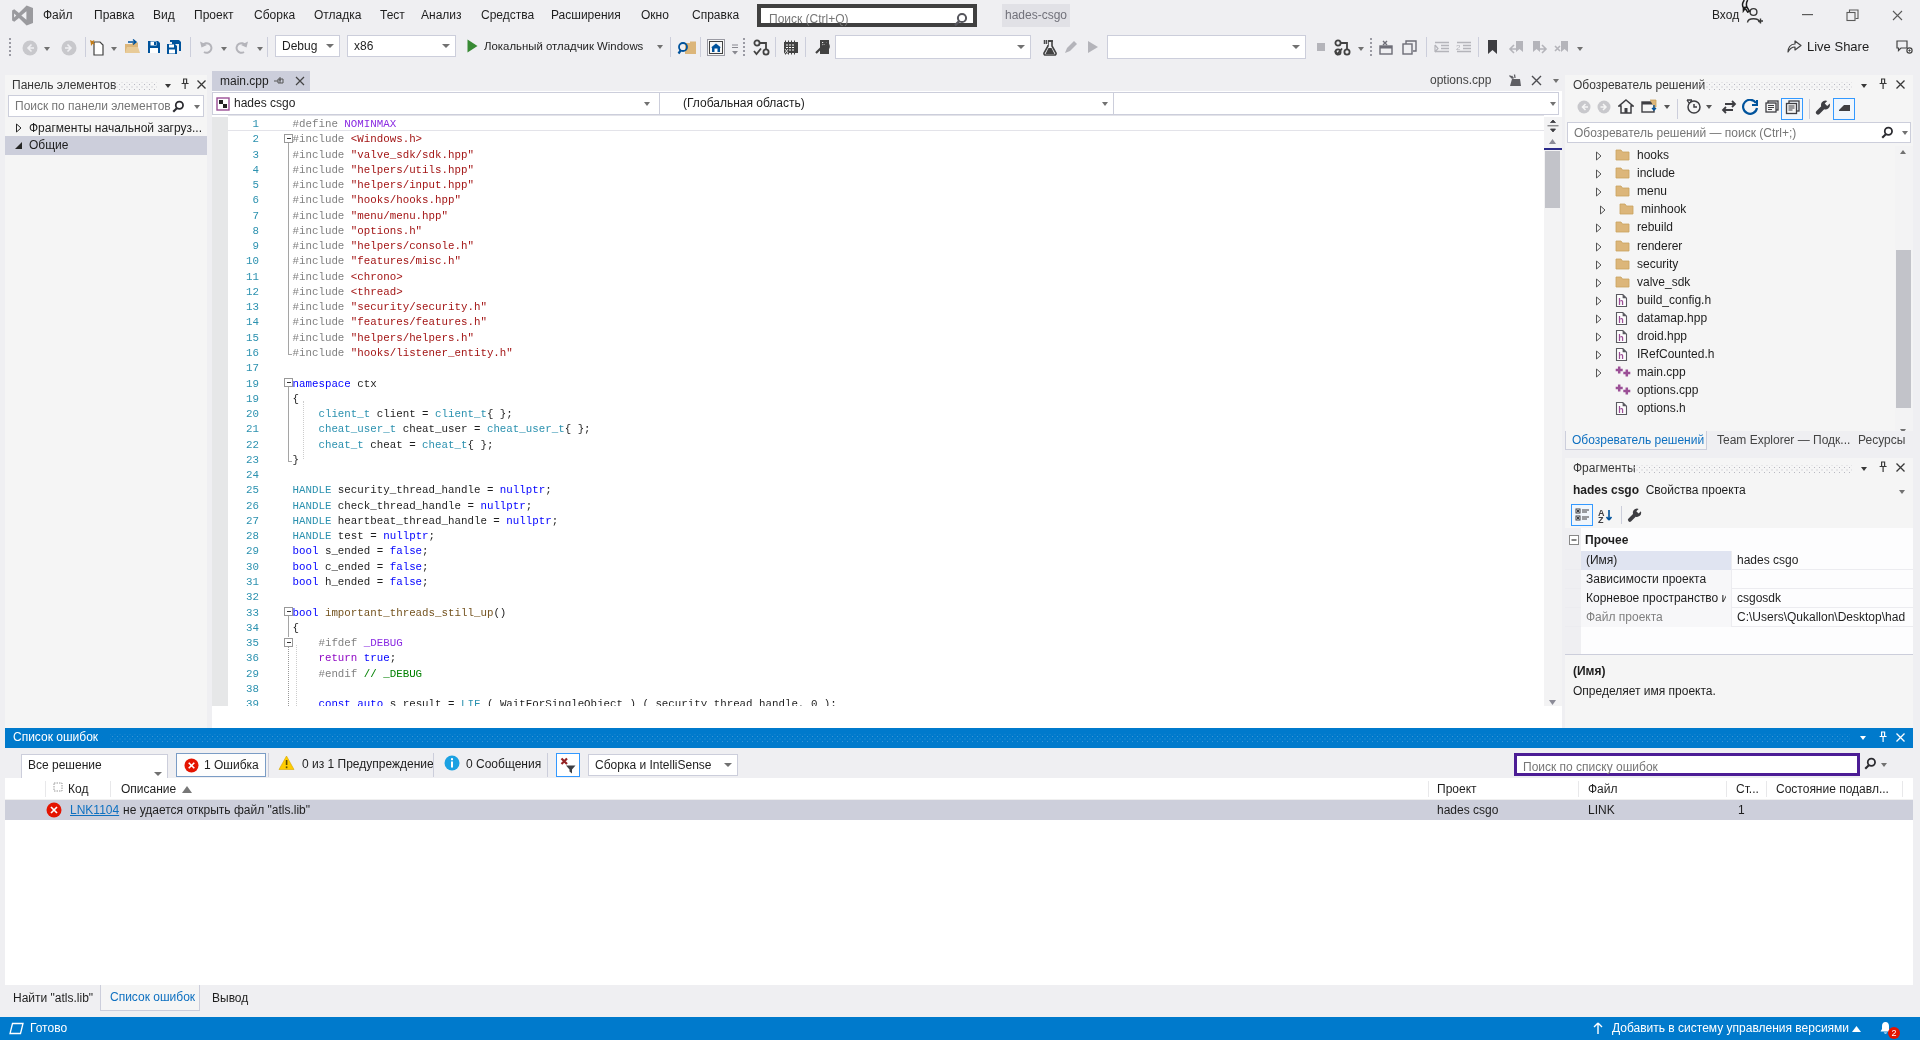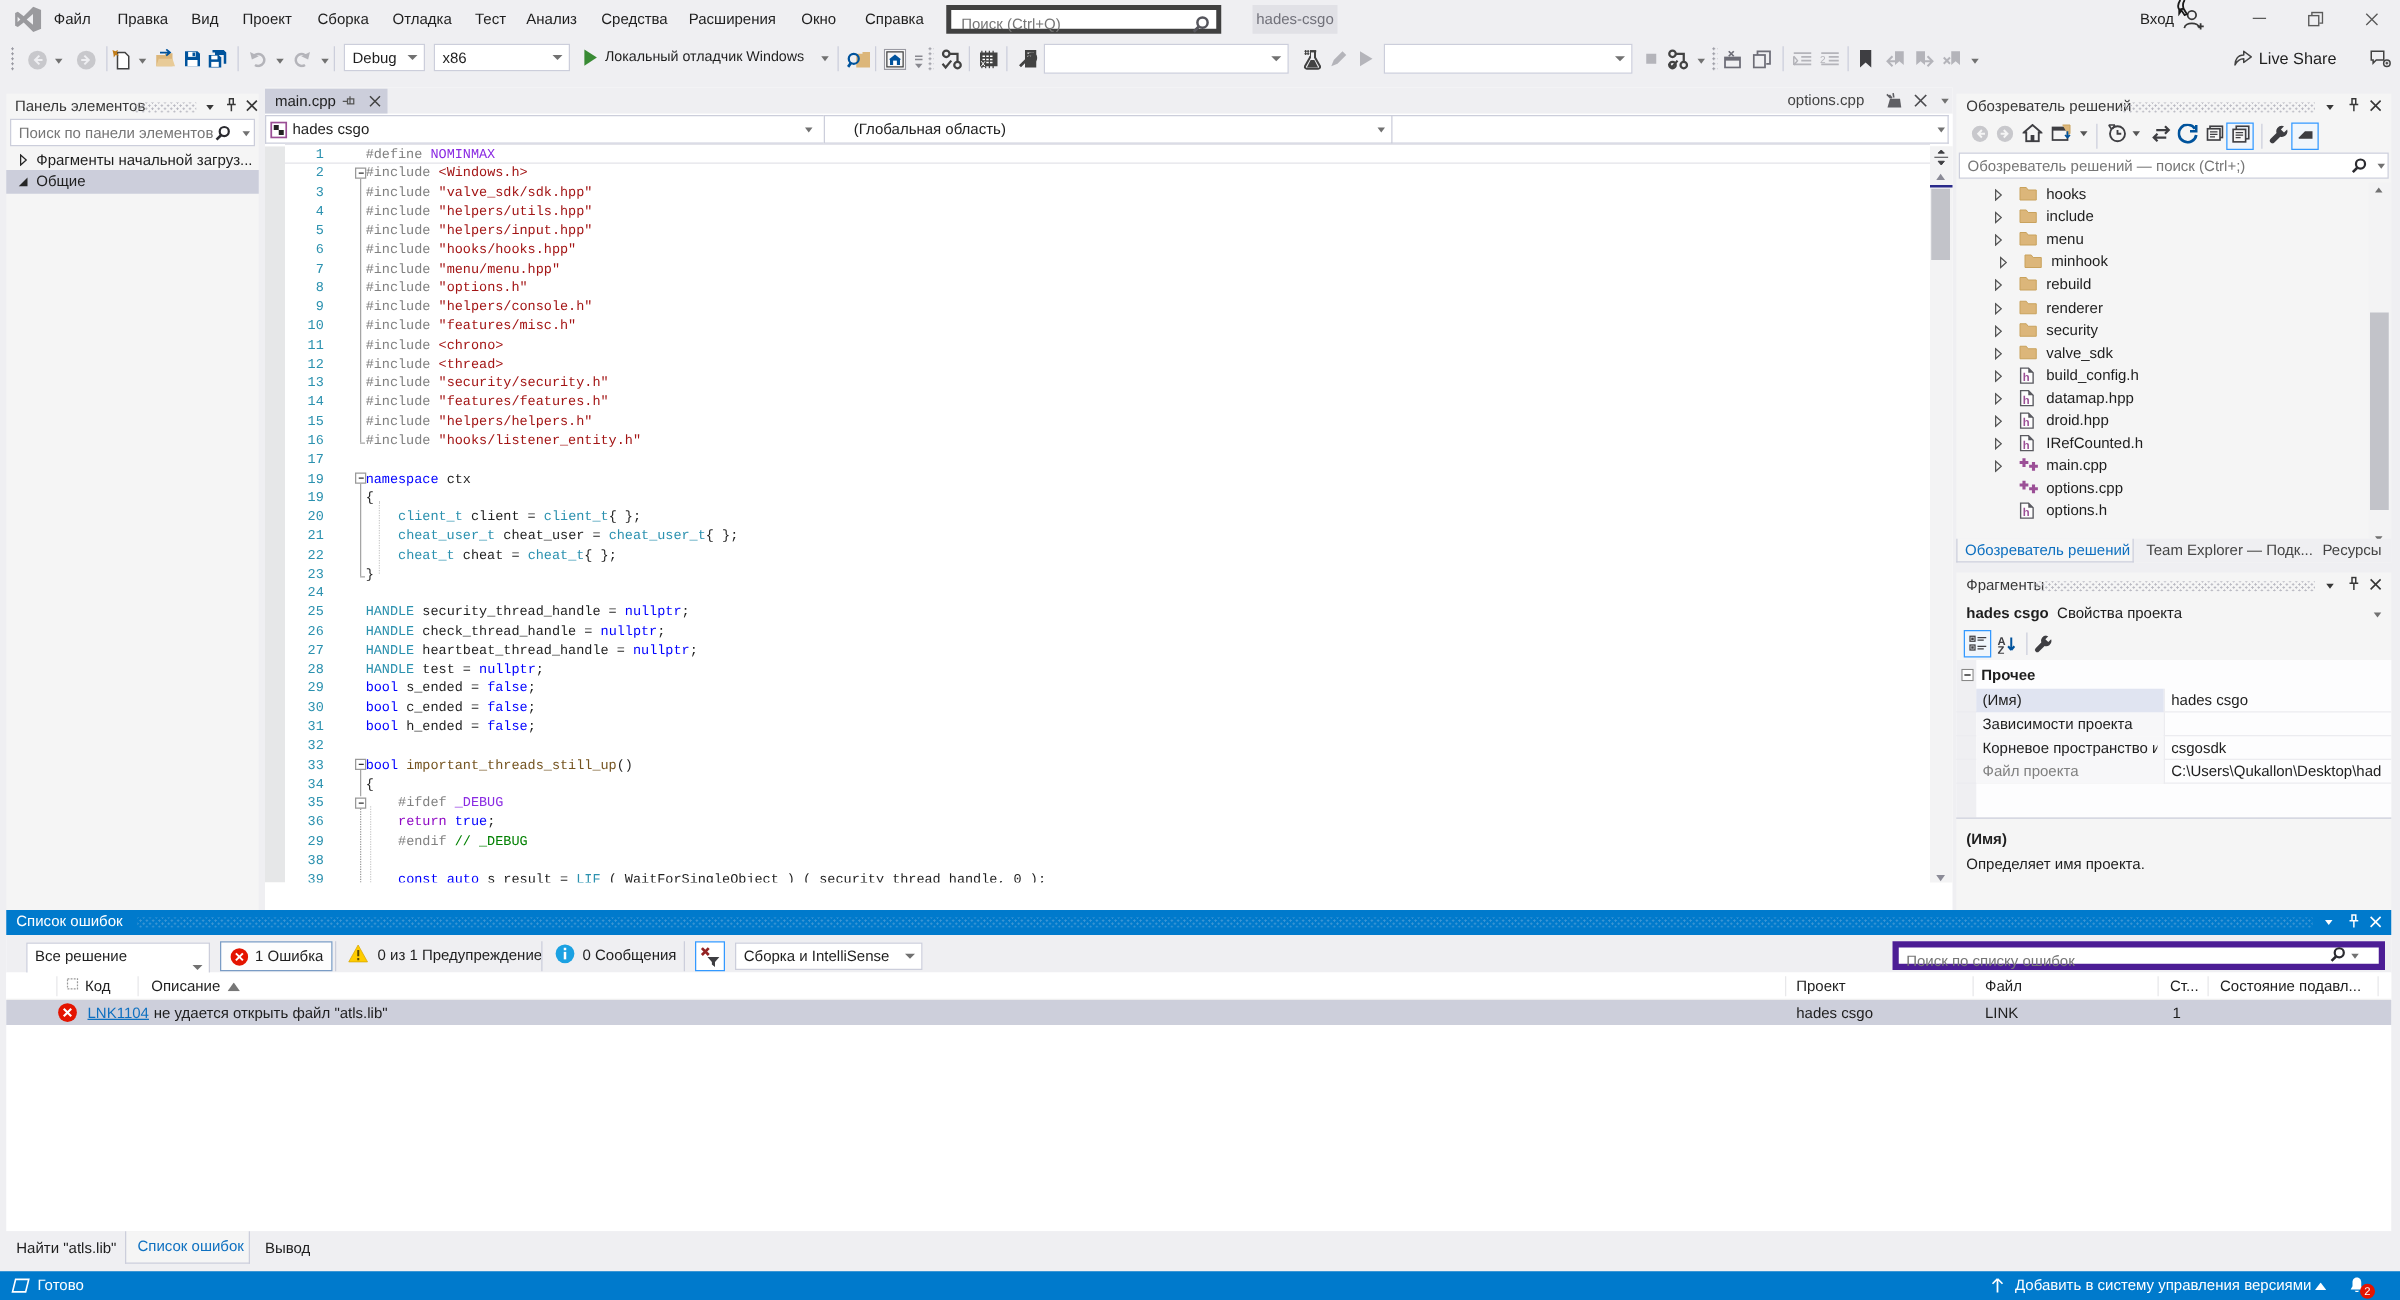--- a/index.html
+++ b/index.html
@@ -757,21 +757,21 @@
     <div class="abs" style="left:551px;top:5px;width:24px;height:24px;background:#fff;border:1px solid #3399ff">
       <svg class="abs" style="left:3px;top:3px" width="17" height="17" viewBox="0 0 17 17">
           <path d="M1.5 1.5 L7 7 M7 1.5 L1.5 7" stroke="#942323" stroke-width="2.2"></path>
           <path d="M6 8.5 h9.5 L12 12.5 v4 l-2.5 -2 v-2 Z" fill="#3e3e42"></path>
         </svg>
     </div>
     <div class="combo" style="left:583px;top:6px;width:150px;height:22px">
         <span class="txt">Сборка и IntelliSense</span>
         <span class="arr"></span>
       </div>
-    <div class="abs" style="left:1509px;top:5px;width:394px;height:23px;background:#fff;border:5px solid #4c1d95">
+    <div class="abs" style="left:1509px;top:5px;width:346px;height:23px;background:#fff;border:3px solid #4c1d95">
       <span style="position:absolute;left:6px;top:4px;color:#767676">Поиск по списку ошибок</span>
     </div>
     <svg class="abs" style="left:1858px;top:9px" width="14" height="14" viewBox="0 0 15 15">
         <circle cx="9" cy="5.6" r="3.9" fill="none" stroke="#2b2b30" stroke-width="1.9"></circle>
         <line x1="6.2" y1="8.8" x2="2.4" y2="12.6" stroke="#2b2b30" stroke-width="2.2"></line>
       </svg>
     <span class="darr" style="left:1876px;top:15px"></span>
   </div>
 
   <div class="abs" style="left:0;top:50px;width:1908px;height:22px;background:#fff;border-bottom:1px solid #f0f0f0">

